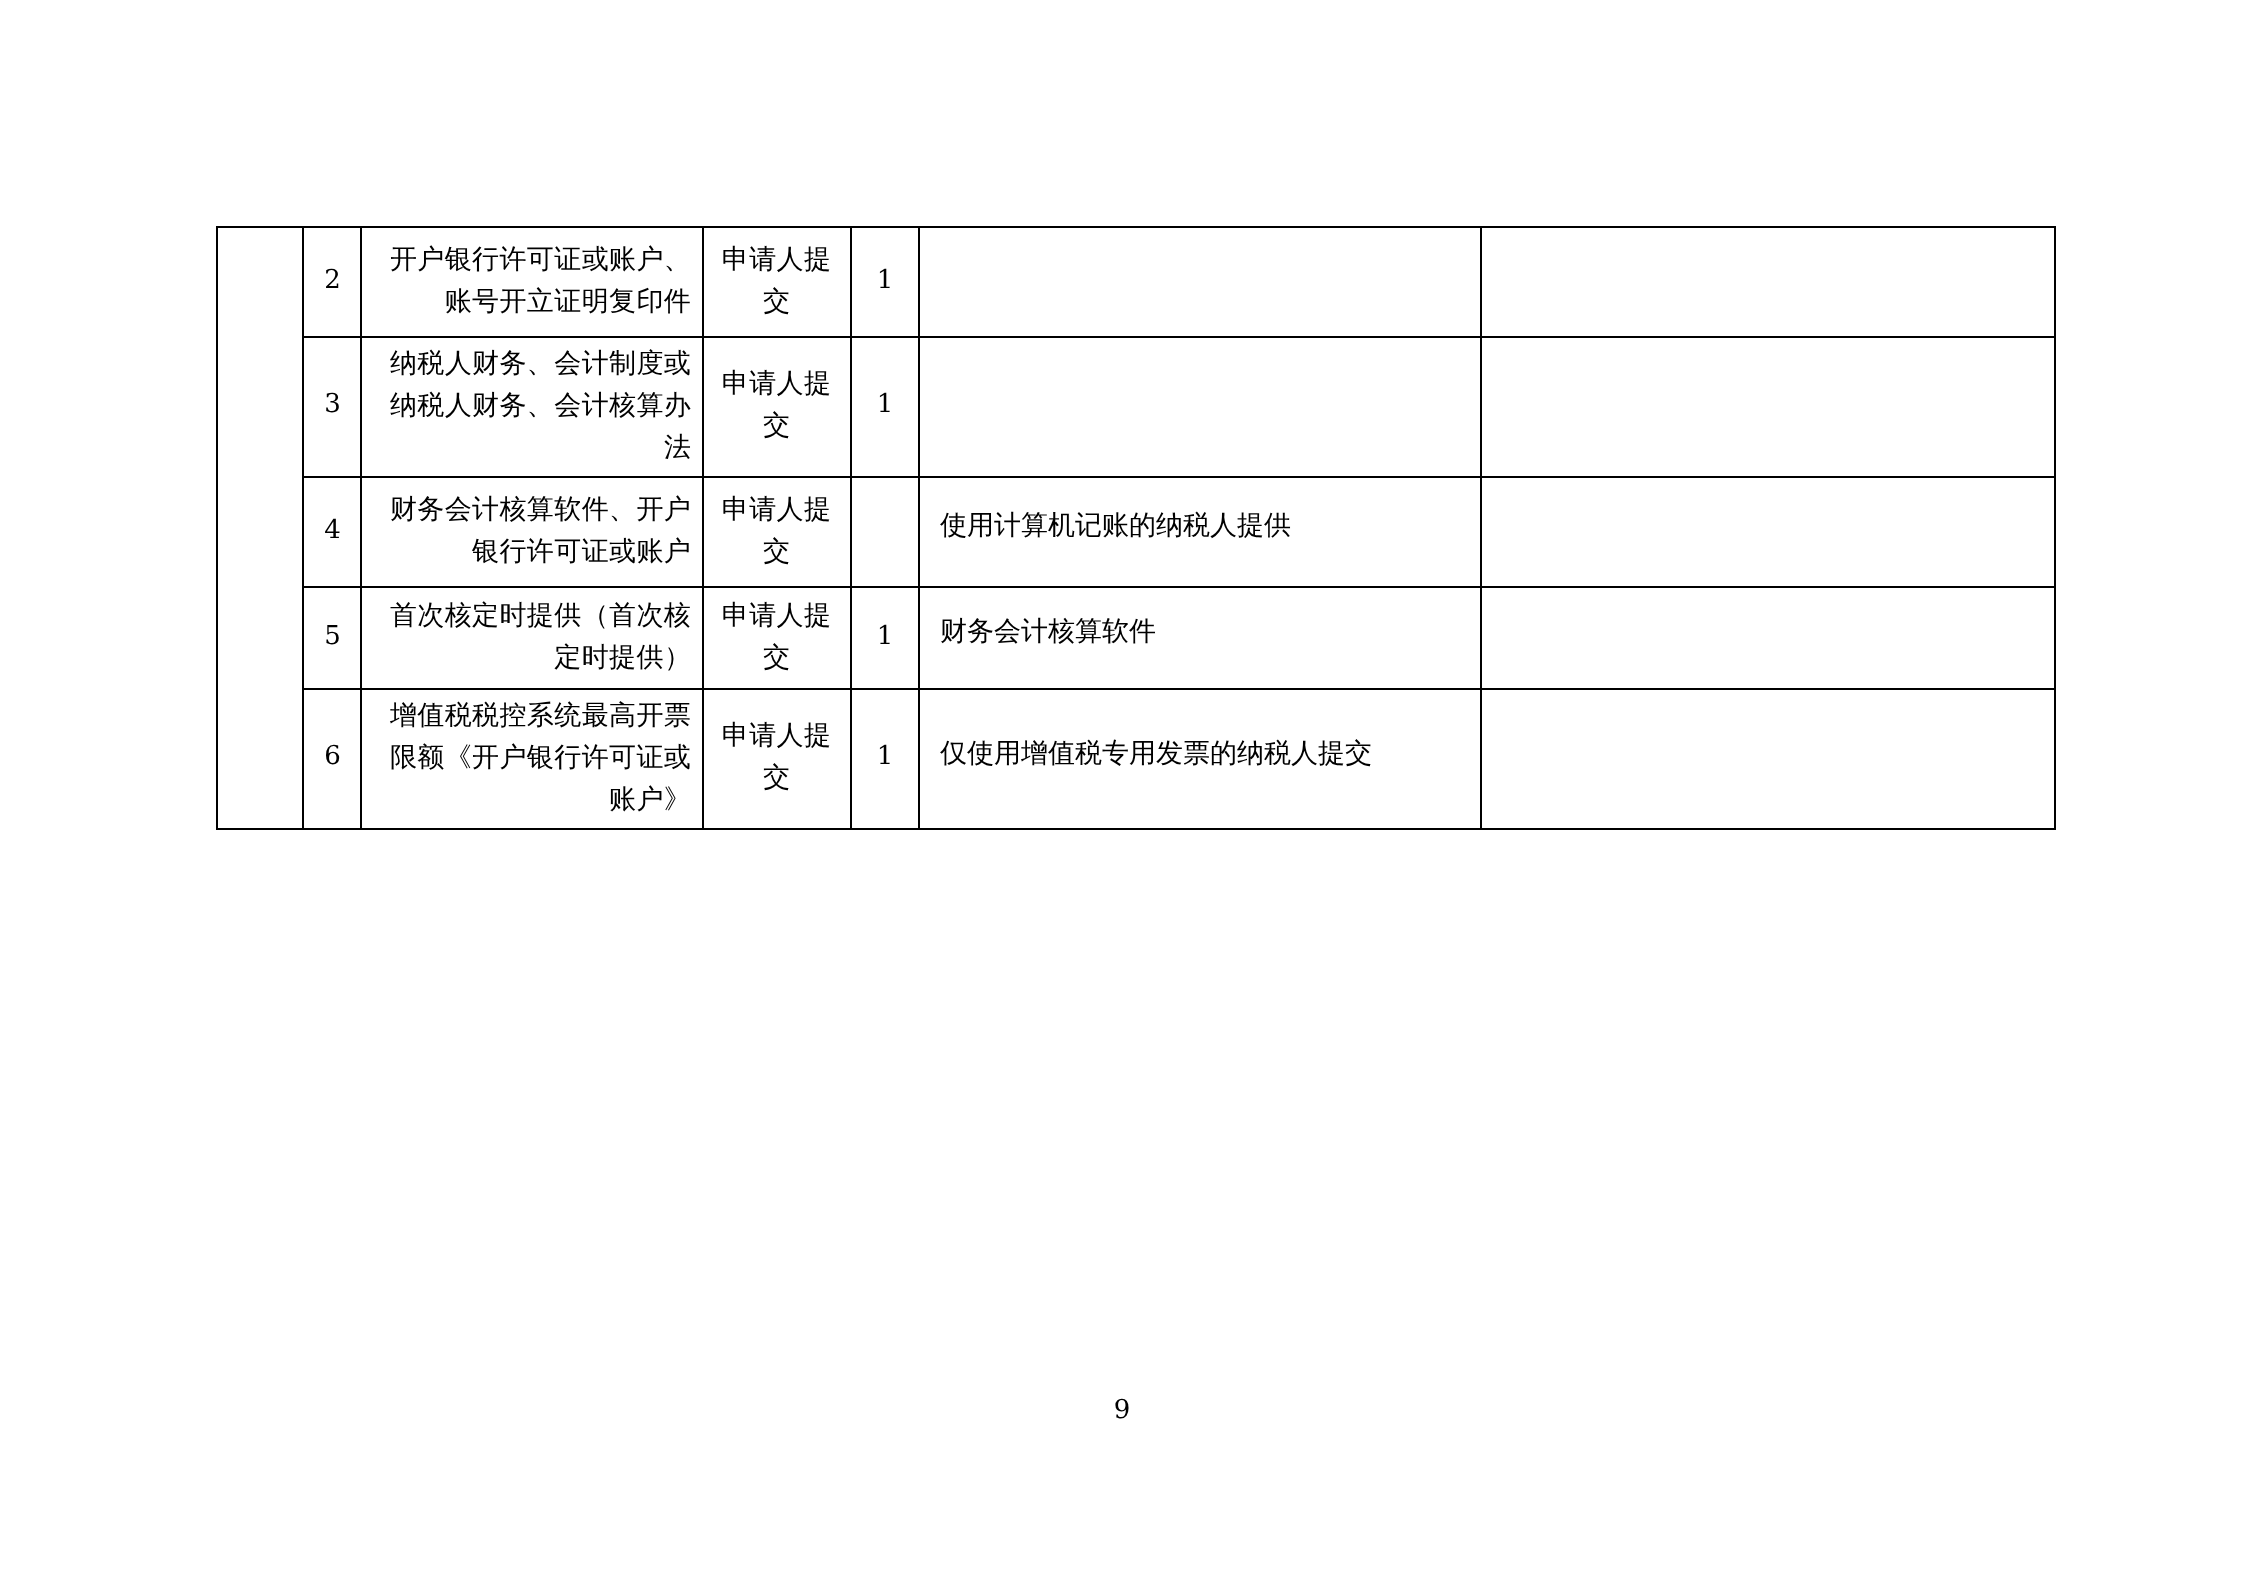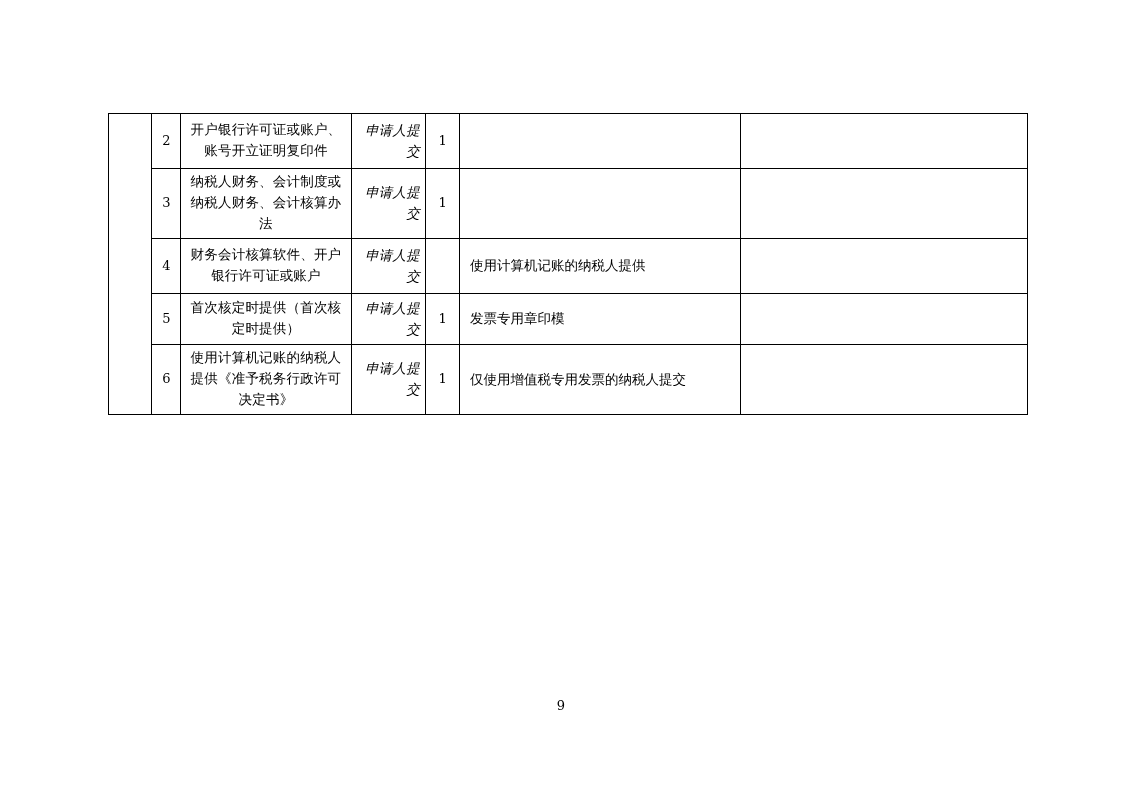--- a/index.html
+++ b/index.html
@@ -47,36 +47,35 @@
     border-right: 1px solid #000;
   }
   .first-row td.cell-spacer { border-top: 1px solid #000; }
   .last-row  td.cell-spacer { border-bottom: 1px solid #000; }
 
   td.cell-index {
     text-align: center;
     font-size: 13px;
   }
   td.cell-name {
+    text-align: right;
+    letter-spacing: 0.2px;
+  }
+  td.cell-source {
     text-align: center;
     letter-spacing: 0.2px;
-    font-family: Liberation Serif, serif;
-  }
-  td.cell-source {
-    text-align: right;
-    letter-spacing: 0.2px;
-    font-style: italic;
   }
   td.cell-count {
     text-align: center;
     font-size: 13px;
   }
   td.cell-note {
     text-align: left;
     padding-left: 10px;
+    font-family: Liberation Mono, monospace;
   }
   td.cell-last {
     text-align: left;
   }
   .row-h1 td { height: 48px; }
   .row-h2 td { height: 62px; }
   .row-h3 td { height: 48px; }
   .row-h4 td { height: 44px; }
   .row-h5 td { height: 62px; }
 
@@ -132,27 +131,27 @@
         <td class="cell-count"></td>
         <td class="cell-note">使用计算机记账的纳税人提供</td>
         <td class="cell-last"></td>
       </tr>
       <tr class="row-h4">
         <td class="cell-spacer"></td>
         <td class="cell-index">5</td>
         <td class="cell-name">首次核定时提供（首次核定时提供）</td>
         <td class="cell-source">申请人提交</td>
         <td class="cell-count">1</td>
-        <td class="cell-note">发票专用章印模</td>
+        <td class="cell-note">财务会计核算软件</td>
         <td class="cell-last"></td>
       </tr>
       <tr class="row-h5 last-row">
         <td class="cell-spacer"></td>
         <td class="cell-index">6</td>
-        <td class="cell-name">使用计算机记账的纳税人提供《准予税务行政许可决定书》</td>
+        <td class="cell-name">增值税税控系统最高开票限额《开户银行许可证或账户》</td>
         <td class="cell-source">申请人提交</td>
         <td class="cell-count">1</td>
         <td class="cell-note">仅使用增值税专用发票的纳税人提交</td>
         <td class="cell-last"></td>
       </tr>
     </tbody>
   </table>
 
   <div class="page-number">9</div>
 

